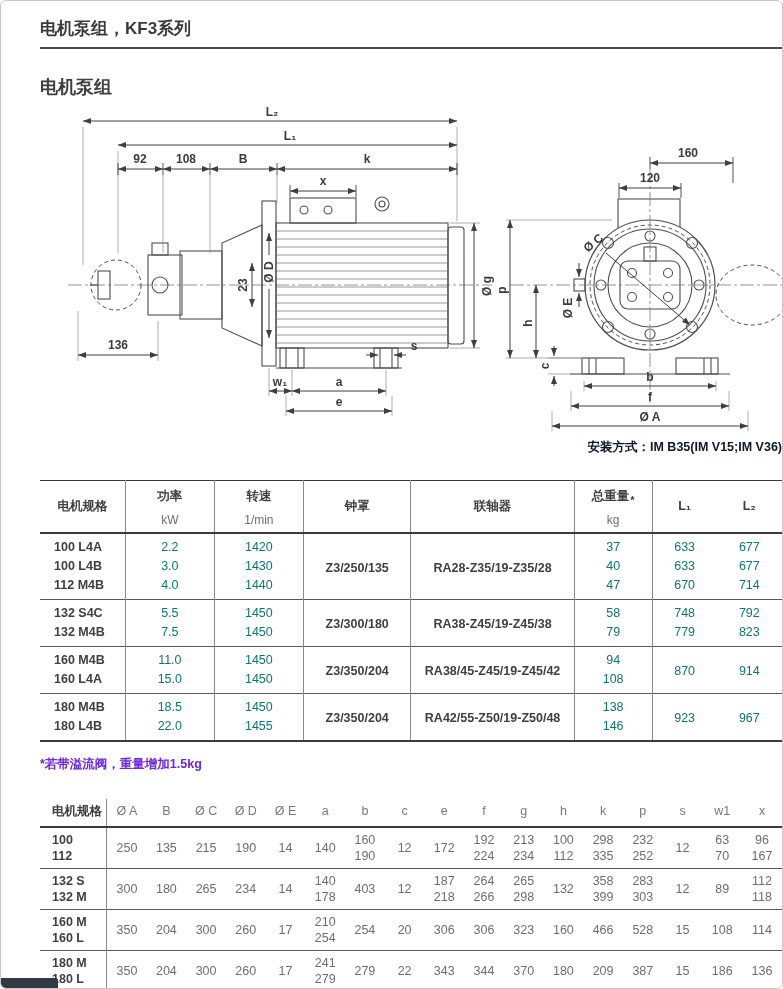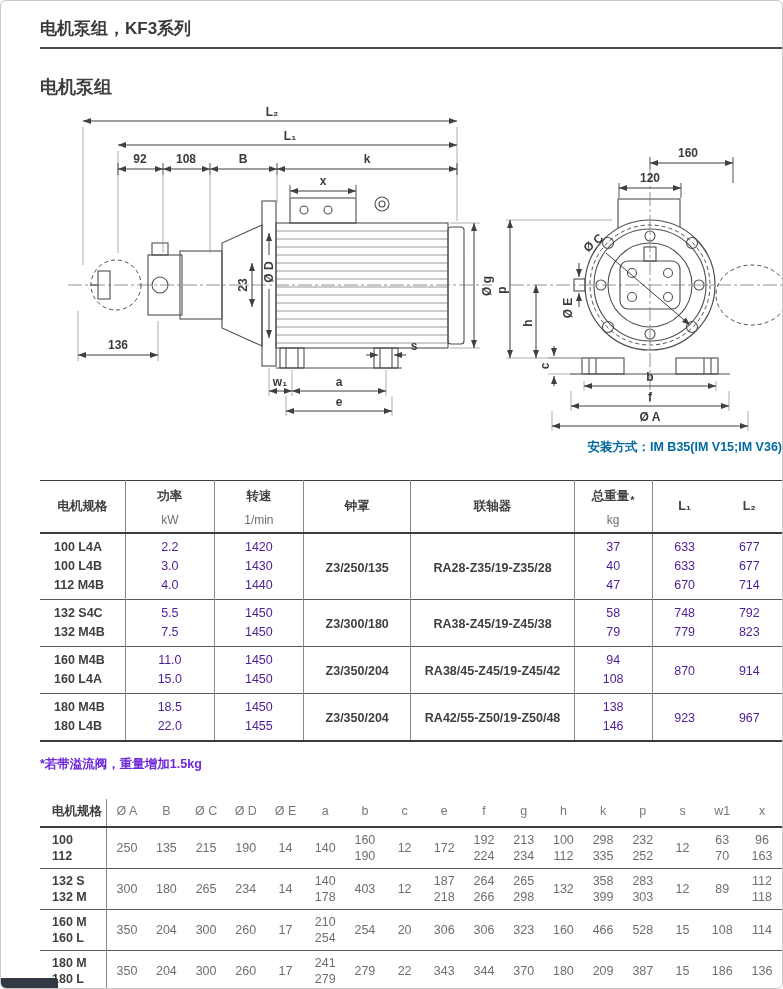--- a/index.html
+++ b/index.html
@@ -7,42 +7,42 @@
   body {
     width:783px; height:989px; position:relative; overflow:hidden;
     background:#fff; border:1px solid #c9c9c9; border-radius:6px;
     font-family:"Liberation Sans","DejaVu Sans",sans-serif; color:#3f3f3f;
   }
   .content { padding:10px 0 0;margin-left:39px; }
   .page-title { font-size:17px; font-weight:bold; color:#3a3a3a; padding-top:6px; }
   .title-rule { border-bottom:2px solid #4a4a4a; margin-top:7px; }
   .section-title { font-size:18px; font-weight:bold; margin-top:26px; }
   .drawing { margin-top:4px; }
-  .mounting-note { text-align:right; color:#0369a1; font-weight:600; font-size:12.5px; margin-top:0; }
+  .mounting-note { text-align:right; color:#0f172a; font-weight:600; font-size:12.5px; margin-top:0; }
 
   
   .obj  { fill:none; stroke:#4f4f4f; stroke-width:1.1; }
   .objw { fill:#fff;  stroke:#4f4f4f; stroke-width:1.2; }
   .fin  { fill:none; stroke:#6a6a6a; stroke-width:0.7; }
   .dash { fill:none; stroke:#4f4f4f; stroke-width:1; stroke-dasharray:4 3; }
   .cl   { fill:none; stroke:#7a7a7a; stroke-width:0.8; stroke-dasharray:14 3 3 3; }
   .dim  { stroke:#3f3f3f; stroke-width:1; fill:none; }
   .ext  { stroke:#8b8b8b; stroke-width:0.7; }
   .tick { stroke:#3f3f3f; stroke-width:0.9; }
   .dl   { font-size:12px; font-weight:bold; fill:#3b3b3b; text-anchor:middle;
           font-family:"Liberation Sans","DejaVu Sans",sans-serif; }
 
   
   table { width:100%; border-collapse:collapse; font-size:12.5px; table-layout:fixed; }
   th, td { font-weight:normal; }
   #table1 { margin-top:24px; border-top:1px solid #3c3c3c; border-bottom:2px solid #3c3c3c; }
   #table1 thead tr:first-child th { height:32px; font-weight:bold; color:#3f3f3f; vertical-align:middle; text-align:center; }
   #table1 thead tr.units th { height:20px; color:#6d6e71; text-align:center; vertical-align:top; font-size:12px; }
   #table1 thead th[rowspan], #table1 thead tr.units th { border-bottom:2px solid #3c3c3c; }
-  #table1 td { color:#4c1d95; text-align:center; padding:1px 3px; line-height:17px; vertical-align:middle; }
+  #table1 td { color:#0f766e; text-align:center; padding:1px 3px; line-height:17px; vertical-align:middle; }
   #table1 td.model { color:#3f3f3f; font-weight:bold; text-align:left; padding-left:14px; }
   #table1 td.strong { color:#3f3f3f; font-weight:600; }
   #table1 tr.g-first td { padding-top:5px; }
   #table1 tr.g-last  td { padding-bottom:5px; }
   #table1 tr.group-start td { border-top:1px solid #5a5a5a; }
   .vsep { border-left:1px solid #8a8a8a; }
   .star { vertical-align:sub; font-size:11px; margin-left:1px; }
 
   .footnote { margin-top:14px; font-size:12.5px; font-weight:600; color:#6d28d9; }
 
@@ -460,21 +460,21 @@
           </td>
           <td>
             <div>12</div>
           </td>
           <td>
             <div>63</div>
             <div>70</div>
           </td>
           <td>
             <div>96</div>
-            <div>163</div>
+            <div>167</div>
           </td>
         </tr>
         <tr>
           <td class="model-col">
             <div>132 S</div>
             <div>132 M</div>
           </td>
           <td>
             <div>300</div>
           </td>

